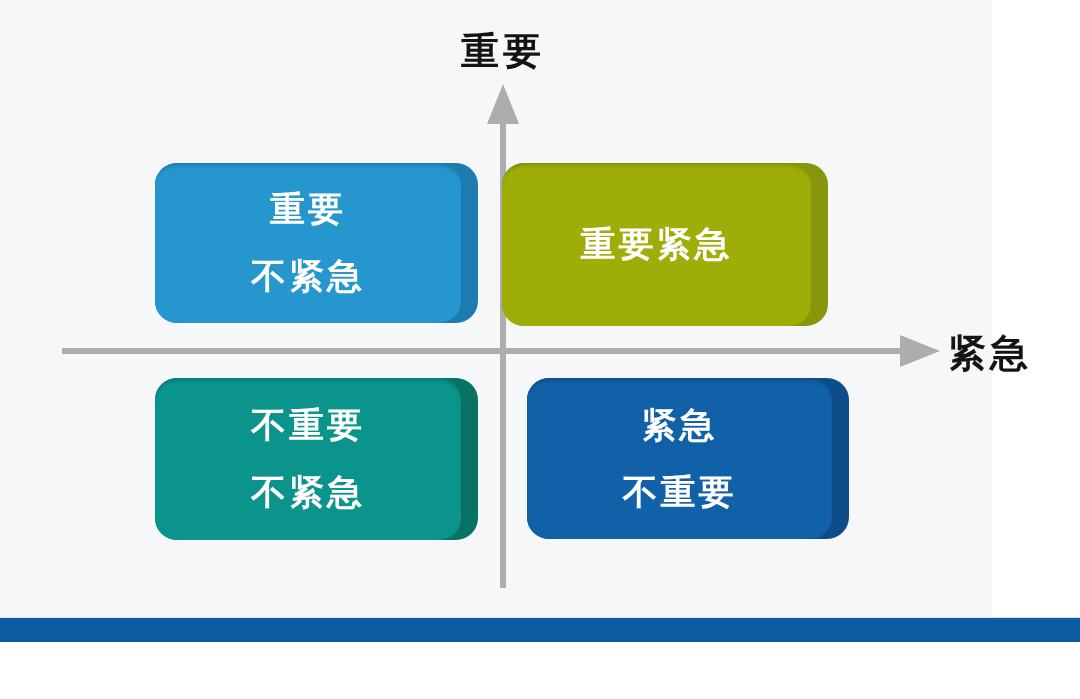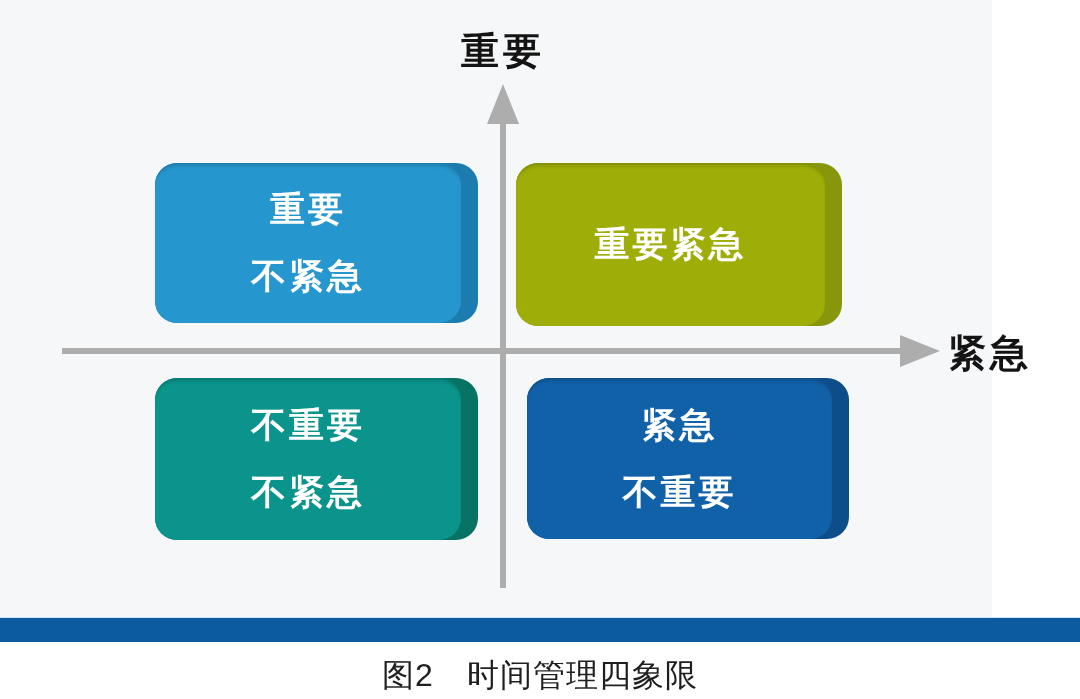--- a/index.html
+++ b/index.html
@@ -60,21 +60,21 @@
     border-radius: 22px;
     box-shadow: inset 0 5px 4px -3px rgba(0,0,0,0.22);
     display: flex; flex-direction: column;
     align-items: center; justify-content: center;
     gap: 20px;
     color: #ffffff; font-size: 35px; font-weight: bold;
     letter-spacing: 3px; text-align: center;
   }
   .q-tl { left: 155px; top: 163px; width: 323px; height: 160px; background: #1c7cb0; }
   .q-tl .face { background: #2696ce; }
-  .q-tr { left: 516px; top: 163px; width: 326px; height: 163px; background: #87960b; }
+  .q-tr { left: 502px; top: 163px; width: 326px; height: 163px; background: #87960b; }
   .q-tr .face { background: #9ead07; }
   .q-bl { left: 155px; top: 378px; width: 323px; height: 162px; background: #087265; }
   .q-bl .face { background: #0a948b; }
   .q-br { left: 527px; top: 378px; width: 322px; height: 161px; background: #0d4e8a; }
   .q-br .face { background: #1161a8; }
   
   .divider-bar {
     position: absolute; left: 0; top: 617px;
     width: 1080px; height: 25px;
     background: #0c5aa0;
@@ -128,15 +128,14 @@
 
   <div class="quad q-br">
     <div class="face">
       <span>紧急</span>
       <span>不重要</span>
     </div>
   </div>
 
   <div class="divider-bar"></div>
   <div class="caption-strip"></div>
-  <div class="caption">图2　时间管理四象限</div>
 
 </div>
 
 </body></html>

